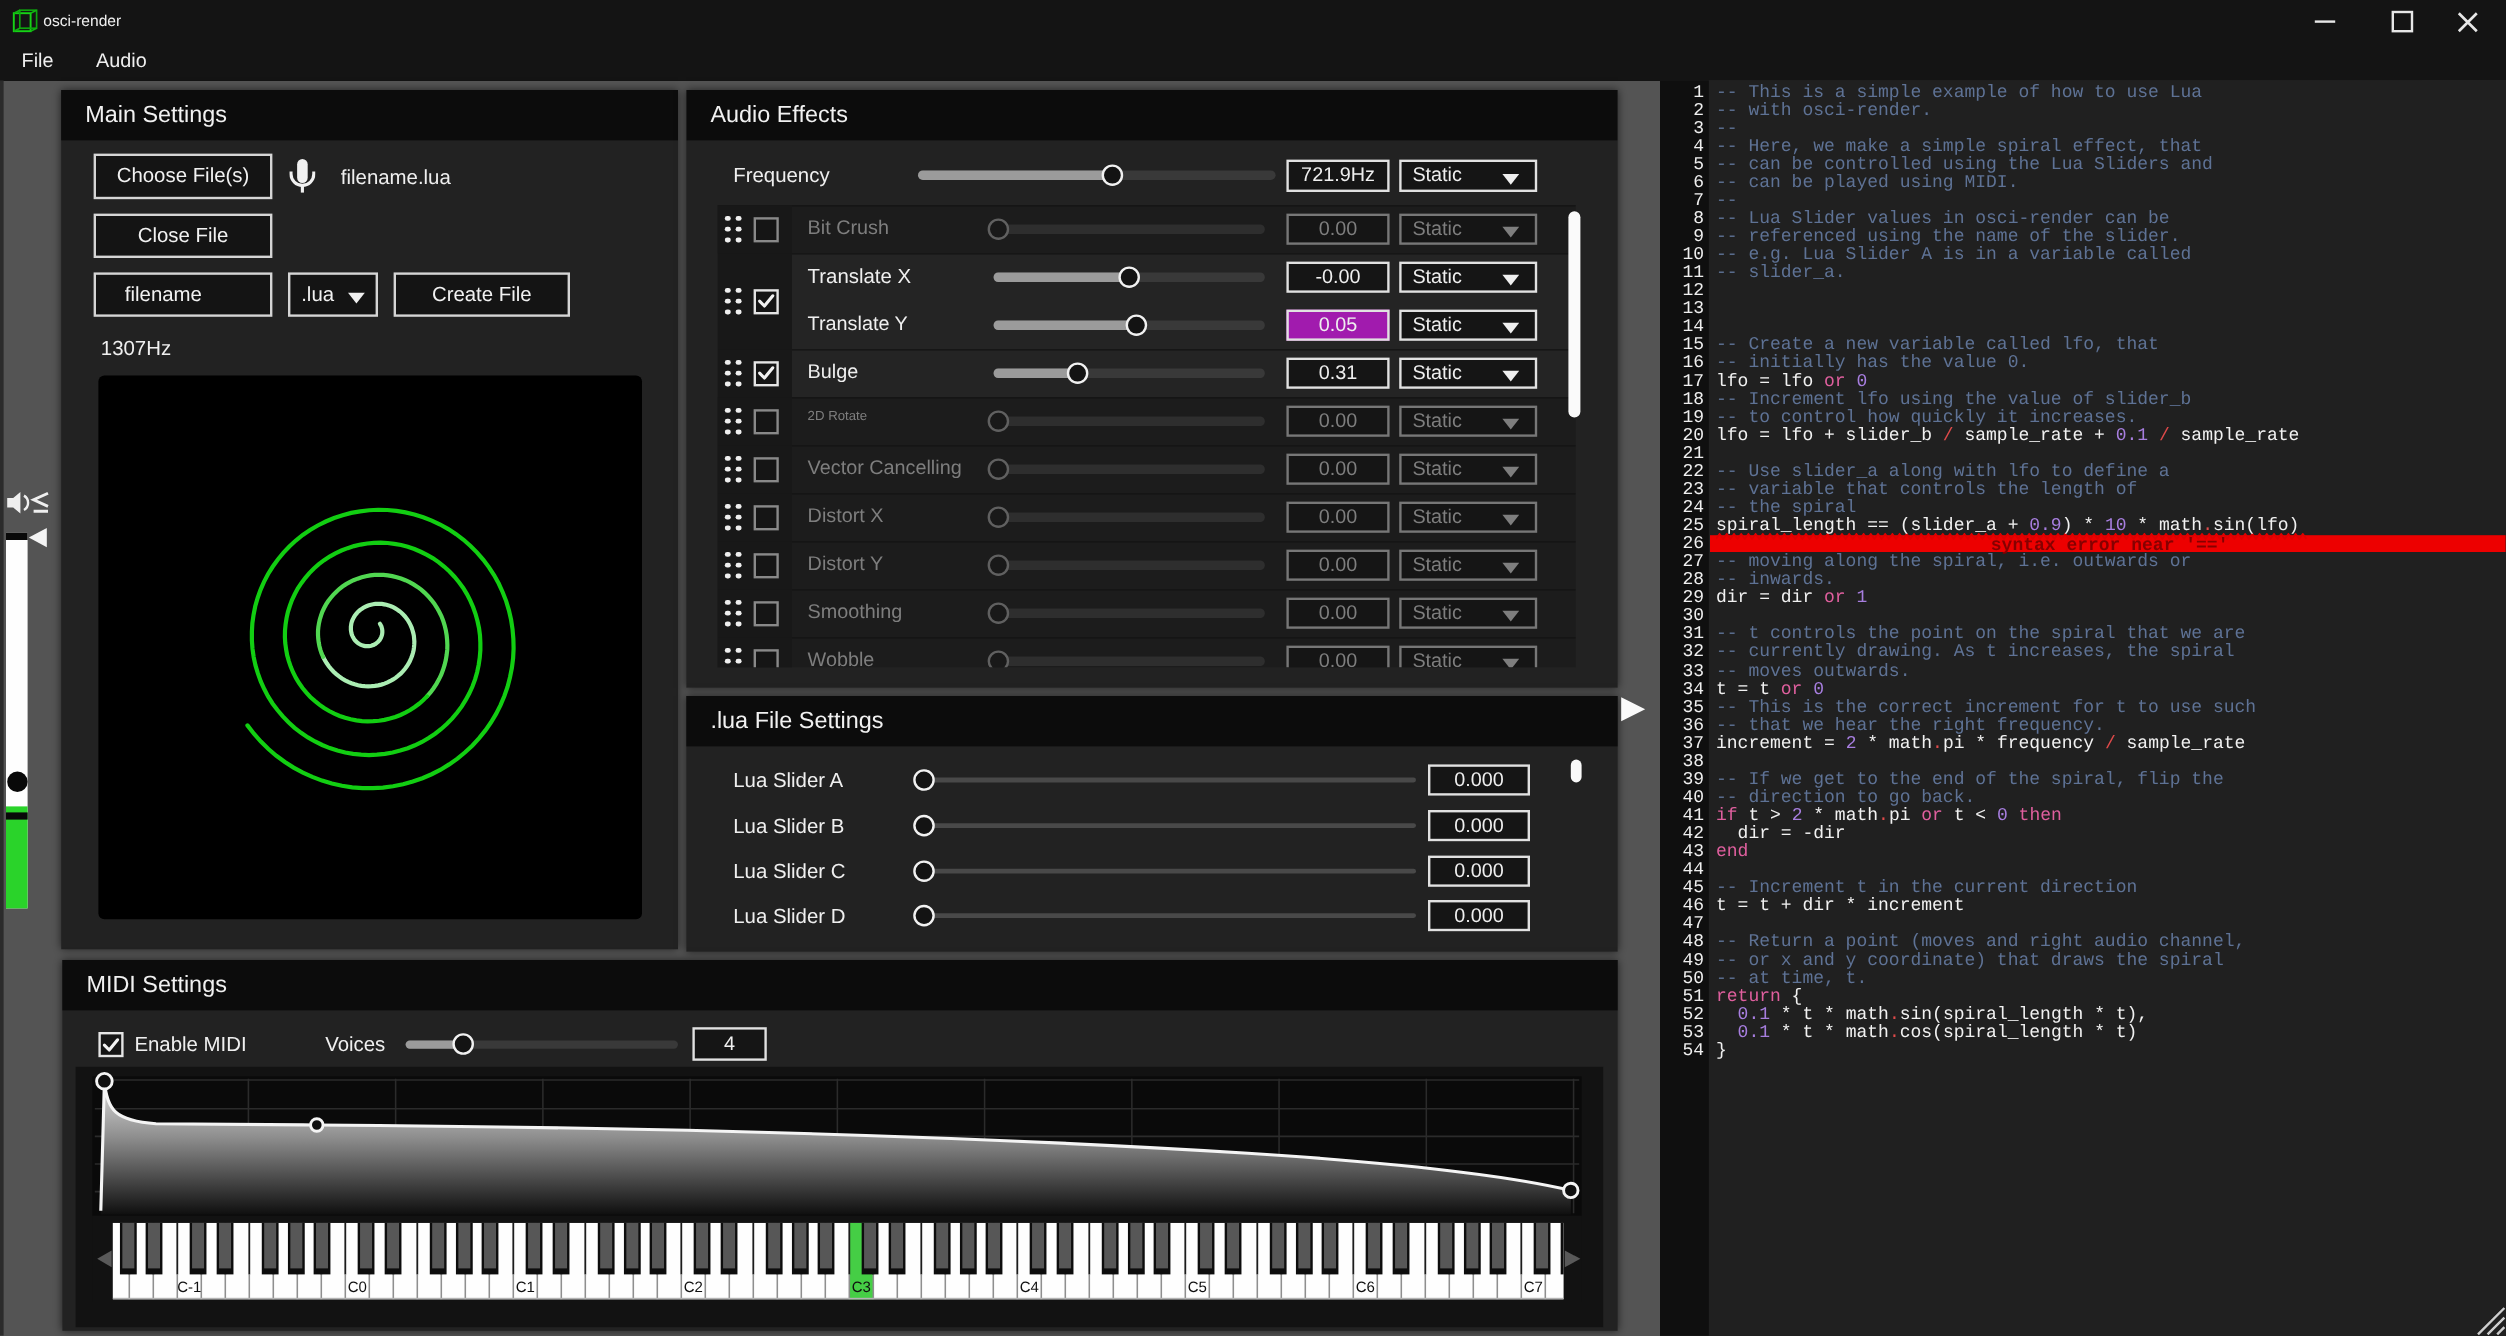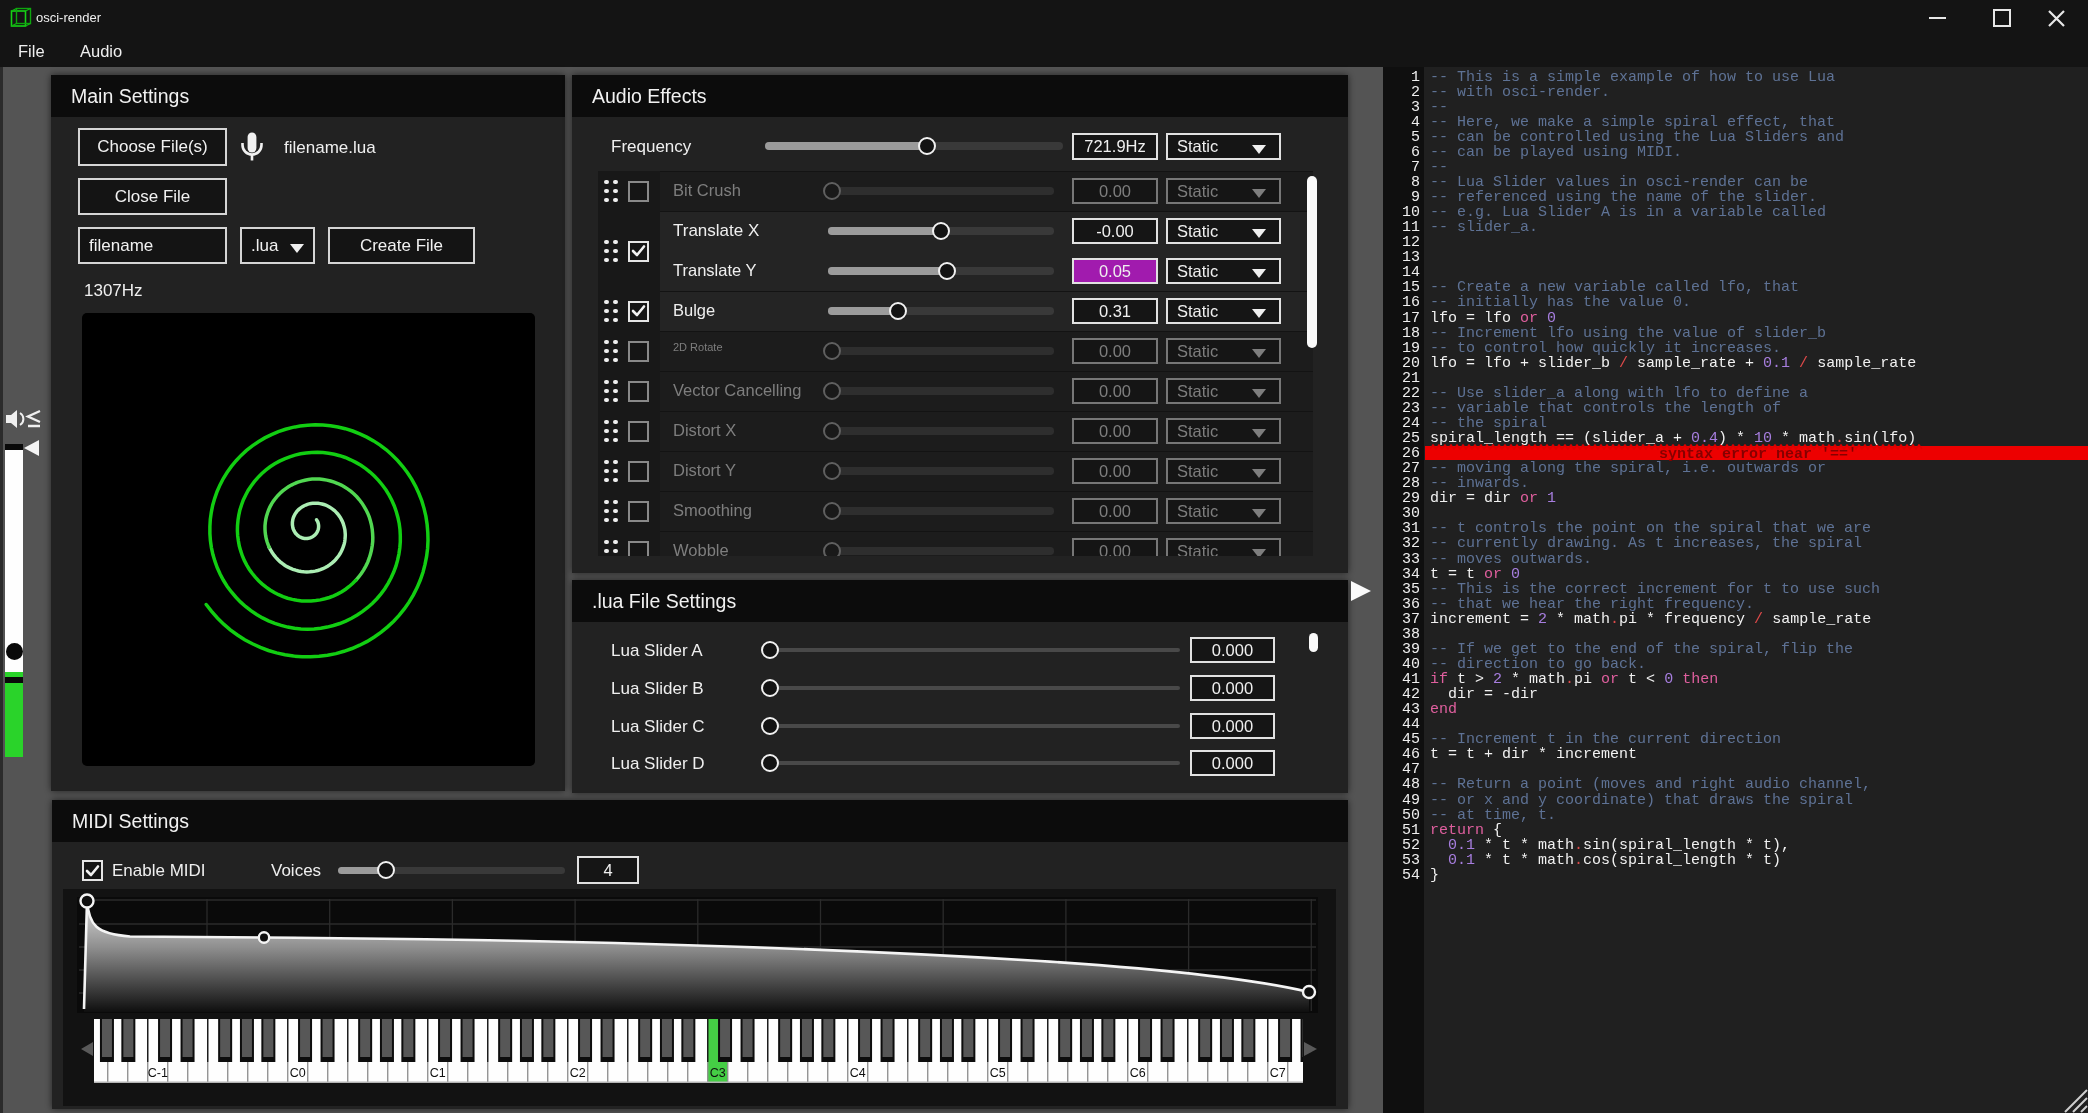--- a/index.html
+++ b/index.html
@@ -48,21 +48,21 @@
 <div class="panel" style="left:51px;top:75px;width:514px;height:716px">
   <div class="phead">Main Settings</div>
   <div class="btn" style="left:27px;top:53px;width:149px;height:38px">Choose File(s)</div>
   <svg class="abs" style="left:190px;top:57px" width="22" height="29" viewBox="0 0 22 29">
     <rect x="6.6" y="0.5" width="8.8" height="20" rx="4.4" fill="#f2f2f2"></rect>
     <path d="M1.5,11 L1.5,13 A9.5,9.5 0 0 0 20.5,13 L20.5,11" fill="none" stroke="#f2f2f2" stroke-width="2.6"></path>
     <rect x="9.7" y="22.5" width="2.6" height="6" fill="#f2f2f2"></rect>
   </svg>
   <div class="lab" style="left:233px;top:63px">filename.lua</div>
   <div class="btn" style="left:27px;top:103px;width:149px;height:37px">Close File</div>
-  <div class="btn" style="left:27px;top:152px;width:149px;height:37px;justify-content:flex-start;padding-left:9px">filename</div>
+  <div class="btn" style="left:27px;top:152px;width:149px;height:37px;justify-content:flex-start;padding-left:24px">filename</div>
   <div class="btn" style="left:189px;top:152px;width:75px;height:37px;justify-content:flex-start;padding-left:9px">.lua
     <div style="position:absolute;right:9px;top:14.5px;width:0;height:0;border-left:7px solid transparent;border-right:7px solid transparent;border-top:9px solid #f0f0f0"></div>
   </div>
   <div class="btn" style="left:277px;top:152px;width:147px;height:37px">Create File</div>
   <div class="lab" style="left:33px;top:206px">1307Hz</div>
   <div class="abs" style="left:31px;top:238px;width:453px;height:453px;background:#000;border-radius:5px">
     <svg width="453" height="453" viewBox="82 313 453 453">
           <path d="M316.6,519.8 L316.9,520.3 L317.2,520.8 L317.5,521.4 L317.8,522.0 L318.0,522.6 L318.2,523.3 L318.4,524.0 L318.5,524.8 L318.6,525.5 L318.6,526.3 L318.6,527.1 L318.5,527.9 L318.4,528.7 L318.2,529.5 L317.9,530.3 L317.6,531.1 L317.2,531.9 L316.8,532.7 L316.3,533.4 L315.7,534.1 L315.1,534.8 L314.4,535.4 L313.7,536.0 L312.9,536.6 L312.1,537.0 L311.2,537.5 L310.3,537.8 L309.4,538.1 L308.4,538.3 L307.5,538.5 L306.5,538.5 L305.4,538.5 L304.4,538.4 L303.4,538.2 L302.4,538.0 L301.4,537.6 L300.4,537.2 L299.5,536.7 L298.5,536.1 L297.6,535.4 L296.8,534.6 L296.0,533.8 L295.3,532.9 L294.7,531.9 L294.1,530.9 L293.6,529.8 L293.1,528.6 L292.8,527.4 L292.6,526.1 L292.4,524.9 L292.4,523.5 L292.4,522.2 L292.6,520.9 L292.8,519.5 L293.2,518.1 L293.7,516.8 L294.3,515.5 L295.0,514.2 L295.8,512.9 L296.7,511.7 L297.7,510.5 L298.8,509.4 L300.1,508.3 L301.4,507.4 L302.8,506.5 L304.2,505.7 L305.8,505.0 L307.4,504.4 L309.1,503.9 L310.9,503.5 L312.7,503.3 L314.5,503.2 L316.4,503.2 L318.2,503.3 L320.1,503.6 L322.0,504.0 L323.9,504.5 L325.8,505.2 L327.6,506.0 L329.4,507.0 L331.2,508.1 L332.9,509.3 L334.5,510.6 L336.0,512.1 L337.5,513.7 L338.8,515.4 L340.1,517.2 L341.2,519.1 L342.2,521.1 L343.1,523.2 L343.8,525.4 L344.4,527.6 L344.9,529.9 L345.1,532.2 L345.3,534.6 L345.2,537.0 L345.0,539.4 L344.7,541.8 L344.1,544.2 L343.4,546.5 L342.5,548.8 L341.5,551.1 L340.3,553.3 L338.9,555.5 L337.4,557.5 L335.7,559.5 L333.9,561.4 L331.9,563.1 L329.9,564.7 L327.6,566.2 L325.3,567.5 L322.9,568.7 L320.4,569.7 L317.8,570.5 L315.1,571.1 L312.4,571.6 L309.6,571.8 L306.8,571.9 L304.0,571.8 L301.2,571.5 L298.4,571.0 L295.6,570.2 L292.9,569.3 L290.2,568.2 L287.6,566.9 L285.0,565.4 L282.6,563.7 L280.2,561.8 L278.0,559.8 L276.0,557.6 L274.0,555.2 L272.3,552.7 L270.7,550.1 L269.2,547.3" fill="none" stroke="#aceeb4" stroke-width="3.5" stroke-linecap="round"></path>
 <path d="M269.2,547.3 L268.0,544.5 L267.0,541.5 L266.2,538.5 L265.6,535.4 L265.2,532.3 L265.0,529.1 L265.0,525.8 L265.3,522.6 L265.8,519.4 L266.5,516.2 L267.5,513.0 L268.6,509.9 L270.0,506.9 L271.6,503.9 L273.4,501.1 L275.5,498.3 L277.7,495.7 L280.1,493.3 L282.7,490.9 L285.4,488.8 L288.4,486.8 L291.4,485.1 L294.6,483.5 L298.0,482.2 L301.4,481.1 L304.9,480.2 L308.5,479.5 L312.1,479.1 L315.8,479.0 L319.5,479.1 L323.2,479.5 L326.9,480.1 L330.6,481.0 L334.2,482.1 L337.8,483.5 L341.3,485.1 L344.6,487.0 L347.9,489.1 L351.0,491.4 L354.0,494.0 L356.8,496.8 L359.4,499.8 L361.8,502.9 L364.0,506.3 L366.0,509.8 L367.8,513.4 L369.3,517.2 L370.5,521.1 L371.5,525.1 L372.2,529.2 L372.6,533.3 L372.8,537.5 L372.7,541.6 L372.2,545.8 L371.5,550.0 L370.5,554.1 L369.2,558.2 L367.7,562.2 L365.8,566.1 L363.7,569.9 L361.3,573.5 L358.7,577.0 L355.8,580.3" fill="none" stroke="#52d852" stroke-width="3.5" stroke-linecap="round"></path>
 <path d="M355.8,580.3 L352.6,583.5 L349.2,586.5 L345.6,589.2 L341.8,591.7 L337.8,593.9 L333.7,595.8 L329.4,597.5 L324.9,598.8 L320.4,599.9 L315.8,600.6 L311.1,601.0 L306.4,601.1 L301.7,600.9 L297.0,600.3 L292.3,599.4 L287.6,598.2 L283.1,596.6 L278.6,594.7 L274.3,592.5 L270.1,590.0 L266.1,587.2 L262.3,584.1 L258.6,580.8 L255.3,577.2 L252.1,573.3 L249.2,569.2 L246.6,564.9 L244.3,560.4 L242.3,555.7 L240.7,550.9 L239.3,546.0 L238.4,541.0 L237.7,535.9 L237.4,530.7 L237.5,525.5 L238.0,520.3 L238.8,515.1 L239.9,510.0 L241.5,505.0 L243.3,500.0 L245.6,495.2 L248.1,490.5 L251.1,486.0 L254.3,481.7 L257.8,477.6 L261.6,473.7 L265.7,470.1 L270.1,466.8 L274.7,463.8 L279.5,461.1 L284.5,458.8 L289.7,456.8 L295.0,455.1 L300.5,453.8 L306.0,452.9 L311.6,452.4 L317.3,452.2 L323.0,452.5 L328.6,453.2 L334.3,454.2 L339.8,455.7 L345.3,457.5 L350.6,459.8 L355.8,462.4 L360.9,465.3 L365.7,468.6 L370.3,472.3 L374.6,476.3 L378.7,480.6 L382.5,485.2 L386.0,490.0 L389.1,495.1 L391.9,500.5 L394.3,506.0 L396.3,511.7 L397.9,517.5 L399.2,523.5 L400.0,529.6 L400.3,535.7 L400.3,541.8 L399.8,548.0 L398.9,554.1 L397.6,560.2 L395.9,566.2 L393.7,572.1 L391.1,577.8 L388.1,583.3 L384.8,588.7 L381.0,593.8 L376.9,598.7 L372.5,603.2 L367.7,607.5 L362.6,611.4 L357.2,615.0 L351.6,618.3 L345.8,621.1 L339.8,623.5 L333.5,625.5 L327.2,627.1 L320.7,628.2 L314.1,628.9 L307.5,629.2 L300.9,628.9 L294.3,628.2 L287.7,627.1 L281.2,625.4 L274.8,623.4 L268.5,620.8 L262.5,617.9 L256.6,614.5 L250.9,610.7 L245.5,606.5 L240.4,601.9 L235.7,597.0 L231.2,591.7 L227.1,586.2 L223.4,580.3 L220.2,574.2 L217.3,567.8 L214.9,561.2 L212.9,554.5 L211.4,547.6 L210.4,540.6 L209.9,533.6 L209.9,526.5 L210.3,519.3 L211.3,512.3 L212.7,505.2 L214.7,498.3 L217.1,491.5 L220.0,484.9 L223.3,478.5 L227.2,472.3 L231.4,466.4 L236.1,460.7 L241.1,455.4 L246.5,450.4 L252.3,445.8 L258.4,441.7 L264.8,437.9 L271.5,434.6 L278.4,431.7 L285.5,429.3 L292.7,427.4 L300.1,426.1 L307.6,425.2 L315.2,424.8 L322.8,425.0 L330.4,425.7 L337.9,427.0 L345.3,428.7 L352.7,431.0 L359.8,433.8 L366.8,437.1 L373.6,440.9 L380.1,445.1 L386.3,449.8 L392.1,455.0 L397.6,460.5 L402.8,466.5 L407.5,472.8 L411.8,479.4 L415.6,486.3 L418.9,493.5 L421.8,500.9 L424.1,508.6 L425.9,516.4 L427.1,524.3 L427.8,532.3 L428.0,540.3 L427.6,548.4 L426.6,556.4 L425.0,564.4 L423.0,572.3 L420.3,580.0 L417.1,587.6 L413.4,594.9 L409.2,601.9 L404.5,608.7 L399.3,615.1 L393.7,621.2 L387.6,626.9 L381.2,632.2 L374.3,637.0 L367.2,641.4 L359.7,645.2 L352.0,648.5 L344.0,651.3 L335.9,653.6 L327.5,655.2 L319.1,656.3 L310.6,656.8 L302.1,656.8 L293.5,656.1 L285.0,654.8 L276.6,652.9 L268.4,650.5 L260.3,647.4 L252.4,643.8 L244.7,639.7 L237.4,635.0 L230.3,629.8 L223.7,624.2 L217.4,618.0 L211.6,611.4 L206.2,604.5" fill="none" stroke="#13cf13" stroke-width="3.5" stroke-linecap="round"></path>
@@ -755,21 +755,21 @@
 <span class="c">-- Create a new variable called lfo, that</span>
 <span class="c">-- initially has the value 0.</span>
 lfo = lfo <span class="k">or</span> <span class="n">0</span>
 <span class="c">-- Increment lfo using the value of slider_b</span>
 <span class="c">-- to control how quickly it increases.</span>
 lfo = lfo + slider_b <span class="o">/</span> sample_rate + <span class="n">0.1</span> <span class="o">/</span> sample_rate
 
 <span class="c">-- Use slider_a along with lfo to define a</span>
 <span class="c">-- variable that controls the length of</span>
 <span class="c">-- the spiral</span>
-spiral_length == (slider_a + <span class="n">0.4</span>) * <span class="n">10</span> * math<span class="o">.</span>sin(lfo)
+spiral_length == (slider_a + <span class="n">0.9</span>) * <span class="n">10</span> * math<span class="o">.</span>sin(lfo)
 
 <span class="c">-- moving along the spiral, i.e. outwards or</span>
 <span class="c">-- inwards.</span>
 dir = dir <span class="k">or</span> <span class="n">1</span>
 
 <span class="c">-- t controls the point on the spiral that we are</span>
 <span class="c">-- currently drawing. As t increases, the spiral</span>
 <span class="c">-- moves outwards.</span>
 t = t <span class="k">or</span> <span class="n">0</span>
 <span class="c">-- This is the correct increment for t to use such</span>

